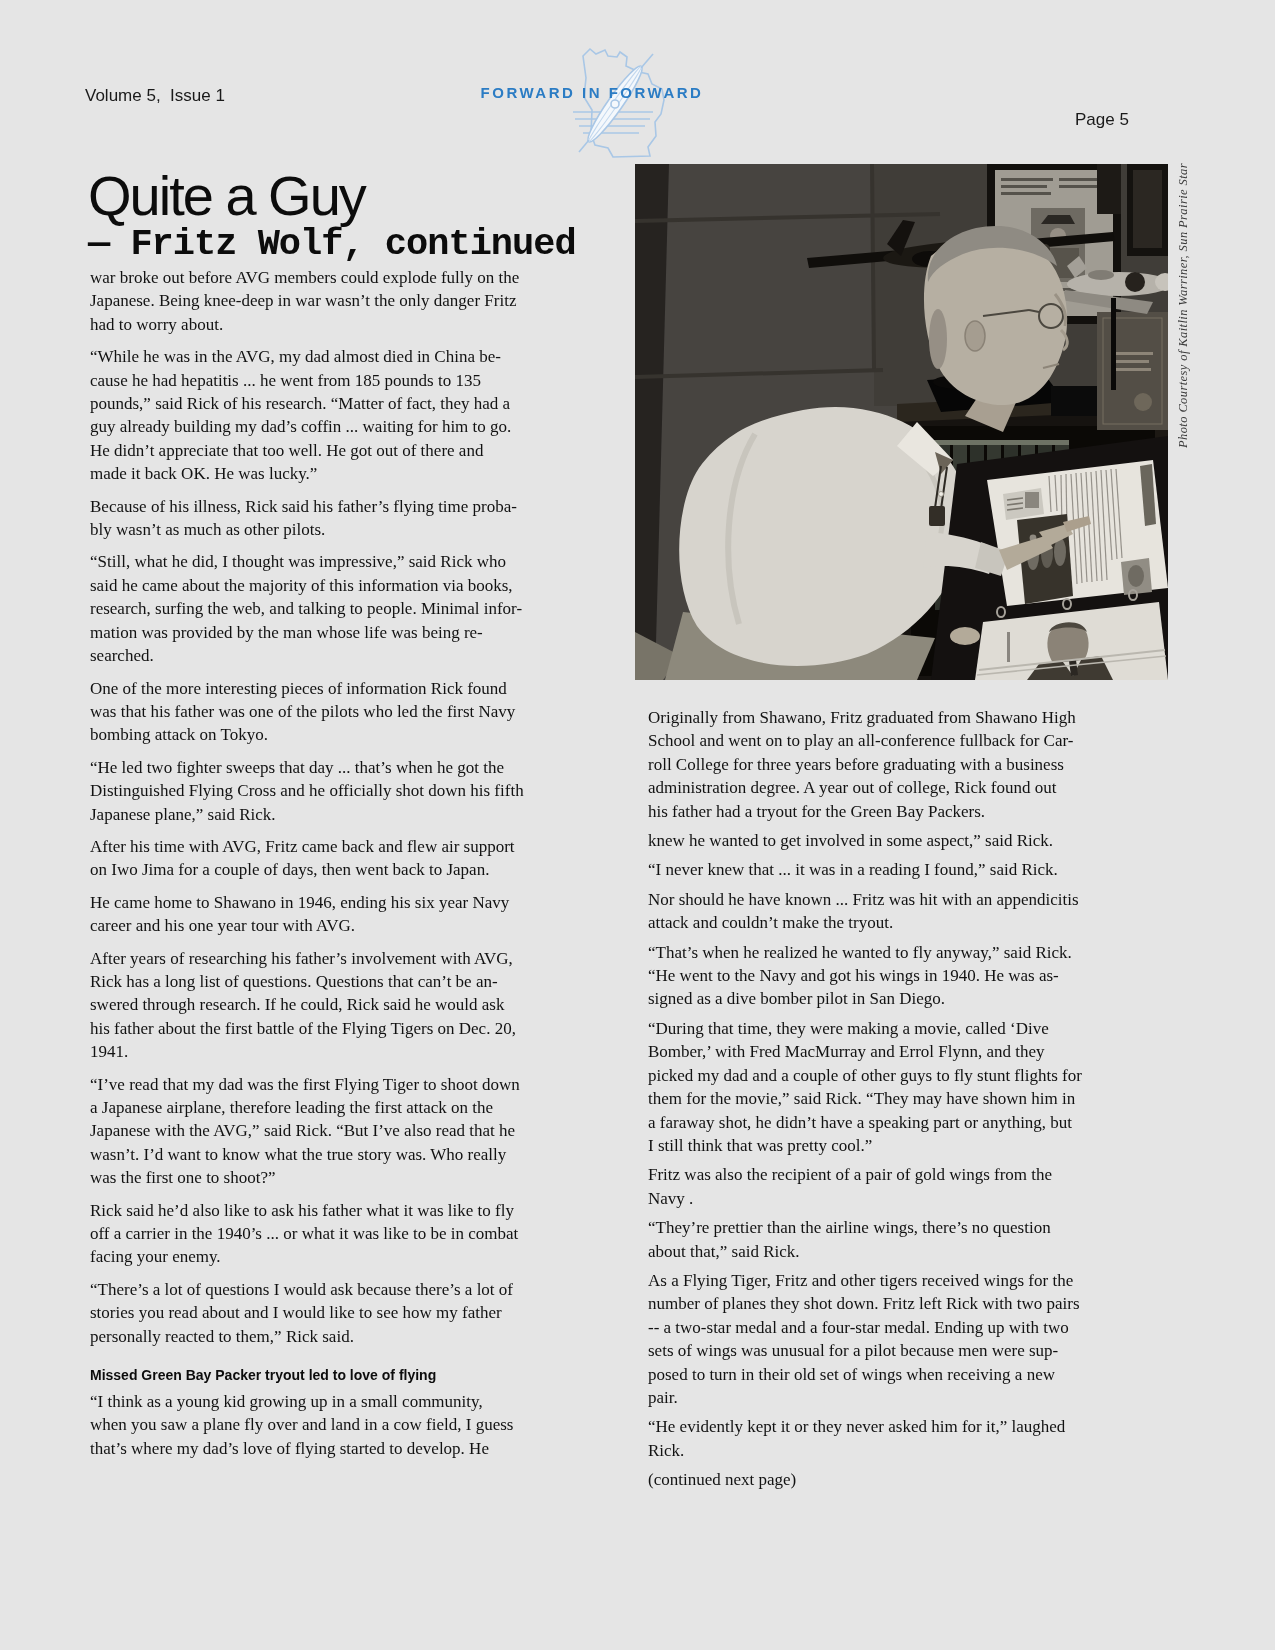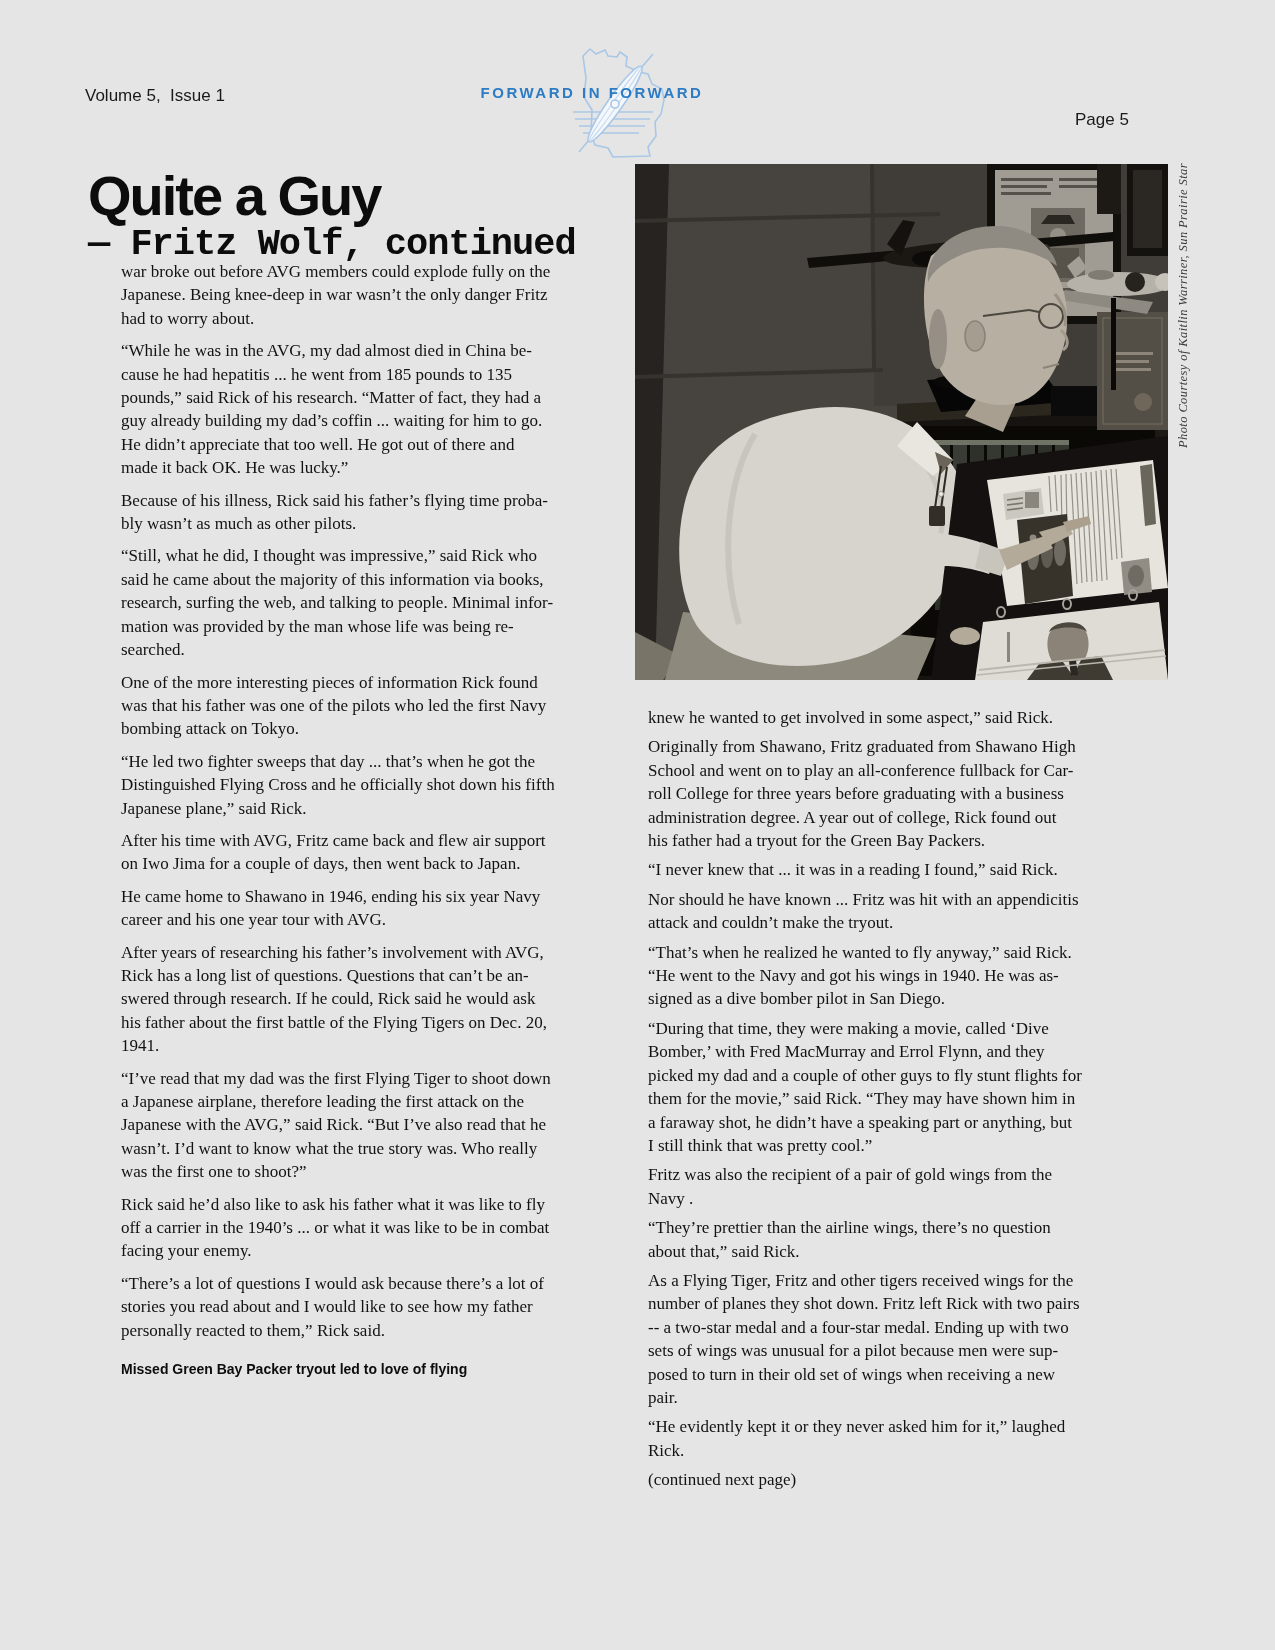--- a/index.html
+++ b/index.html
@@ -7,25 +7,25 @@
         font-family:"Liberation Serif",serif;color:#121212;padding-left:28px;}
   .hdr{position:absolute;font-family:"Liberation Sans",sans-serif;font-size:17px;color:#1a1a1a;white-space:pre;}
   .hdr-vol{left:85px;top:86px;}
   .hdr-page{left:1075px;top:86px;margin-top:24px;}
   .logo-wrap{position:absolute;left:452px;top:36px;width:280px;height:130px;}
   .logo-svg{position:absolute;left:103px;top:4px;}
   .logo-text{position:absolute;left:0;top:48px;width:280px;text-align:center;
     font-family:"Liberation Sans",sans-serif;font-weight:bold;font-size:15px;
     letter-spacing:2.5px;color:#2b7cc4;}
   .title{position:absolute;left:88px;top:168px;font-family:"Liberation Sans",sans-serif;
-    font-weight:bold;font-size:56px;letter-spacing:-2px;line-height:1;color:#0c0c0c;}
+    font-weight:normal;font-size:56px;letter-spacing:-2px;line-height:1;color:#0c0c0c;}
   .subtitle{position:absolute;left:88px;top:226px;font-family:Liberation Mono, monospace;
     font-weight:bold;font-size:37px;letter-spacing:-1px;line-height:1;color:#0c0c0c;}
   .col{position:absolute;}
-  .col-left{left:90px;top:260px;width:528px;margin-left:31px;}
+  .col-left{left:90px;top:266px;width:528px;}
   .col-right{left:648px;top:706px;width:524px;}
   p.body{white-space:pre-line;font-size:17px;line-height:23.4px;margin:0 0 9px 0;}
   .col-right p.body{margin-bottom:6px;}
   .section-heading{font-family:"Liberation Sans",sans-serif;font-weight:bold;font-size:14px;
     line-height:26px;margin:14px 0 2px 0;color:#0c0c0c;}
   .continued{font-size:17px;line-height:23.4px;margin-top:2px;}
   .photo-frame{position:absolute;left:635px;top:164px;width:533px;height:516px;background:#474440;}
   .photo-credit{position:absolute;left:1176px;top:158px;height:290px;
     writing-mode:vertical-rl;transform:rotate(180deg);
     font-family:"Liberation Serif",serif;font-style:italic;font-size:12.5px;
@@ -101,20 +101,23 @@
 Japanese with the AVG,” said Rick. “But I’ve also read that he
 wasn’t. I’d want to know what the true story was. Who really
 was the first one to shoot?”</p>
     <p class="body">Rick said he’d also like to ask his father what it was like to fly
 off a carrier in the 1940’s ... or what it was like to be in combat
 facing your enemy.</p>
     <p class="body">“There’s a lot of questions I would ask because there’s a lot of
 stories you read about and I would like to see how my father
 personally reacted to them,” Rick said.</p>
     <div class="section-heading">Missed Green Bay Packer tryout led to love of flying</div>
+    <p class="body">“I think as a young kid growing up in a small community,
+when you saw a plane fly over and land in a cow field, I guess
+that’s where my dad’s love of flying started to develop. He</p>
   </div>
 
   <div class="photo-frame">
     <svg width="533" height="516" viewBox="0 0 533 516">
 
       <rect width="533" height="516" fill="#474440"></rect>
       <polygon points="0,0 34,0 20,516 0,516" fill="#262320"></polygon>
       <rect x="239" y="0" width="294" height="242" fill="#403d38"></rect>
       <line x1="0" y1="57" x2="305" y2="50" stroke="#36332e" stroke-width="4"></line>
       <line x1="237" y1="0" x2="239" y2="205" stroke="#36332e" stroke-width="4"></line>
@@ -284,26 +287,26 @@
         <polygon points="404,368 432,360 438,370 414,382" fill="#b3aa99"></polygon>
         <polygon points="428,358 454,352 456,360 432,368" fill="#ab9f8d"></polygon>
         <ellipse cx="330" cy="472" rx="15" ry="9" fill="#b3aa99"></ellipse>
       </g>
     </svg>
   </div>
 
   <div class="photo-credit">Photo Courtesy of Kaitlin Warriner, Sun Prairie Star</div>
 
   <div class="col col-right">
-    <p class="body">knew he wanted to get involved in some aspect,” said Rick.</p>
     <p class="body">Originally from Shawano, Fritz graduated from Shawano High
 School and went on to play an all-conference fullback for Car-
 roll College for three years before graduating with a business
 administration degree. A year out of college, Rick found out
 his father had a tryout for the Green Bay Packers.</p>
+    <p class="body">knew he wanted to get involved in some aspect,” said Rick.</p>
     <p class="body">“I never knew that ... it was in a reading I found,” said Rick.</p>
     <p class="body">Nor should he have known ... Fritz was hit with an appendicitis
 attack and couldn’t make the tryout.</p>
     <p class="body">“That’s when he realized he wanted to fly anyway,” said Rick.
 “He went to the Navy and got his wings in 1940. He was as-
 signed as a dive bomber pilot in San Diego.</p>
     <p class="body">“During that time, they were making a movie, called ‘Dive
 Bomber,’ with Fred MacMurray and Errol Flynn, and they
 picked my dad and a couple of other guys to fly stunt flights for
 them for the movie,” said Rick. “They may have shown him in

